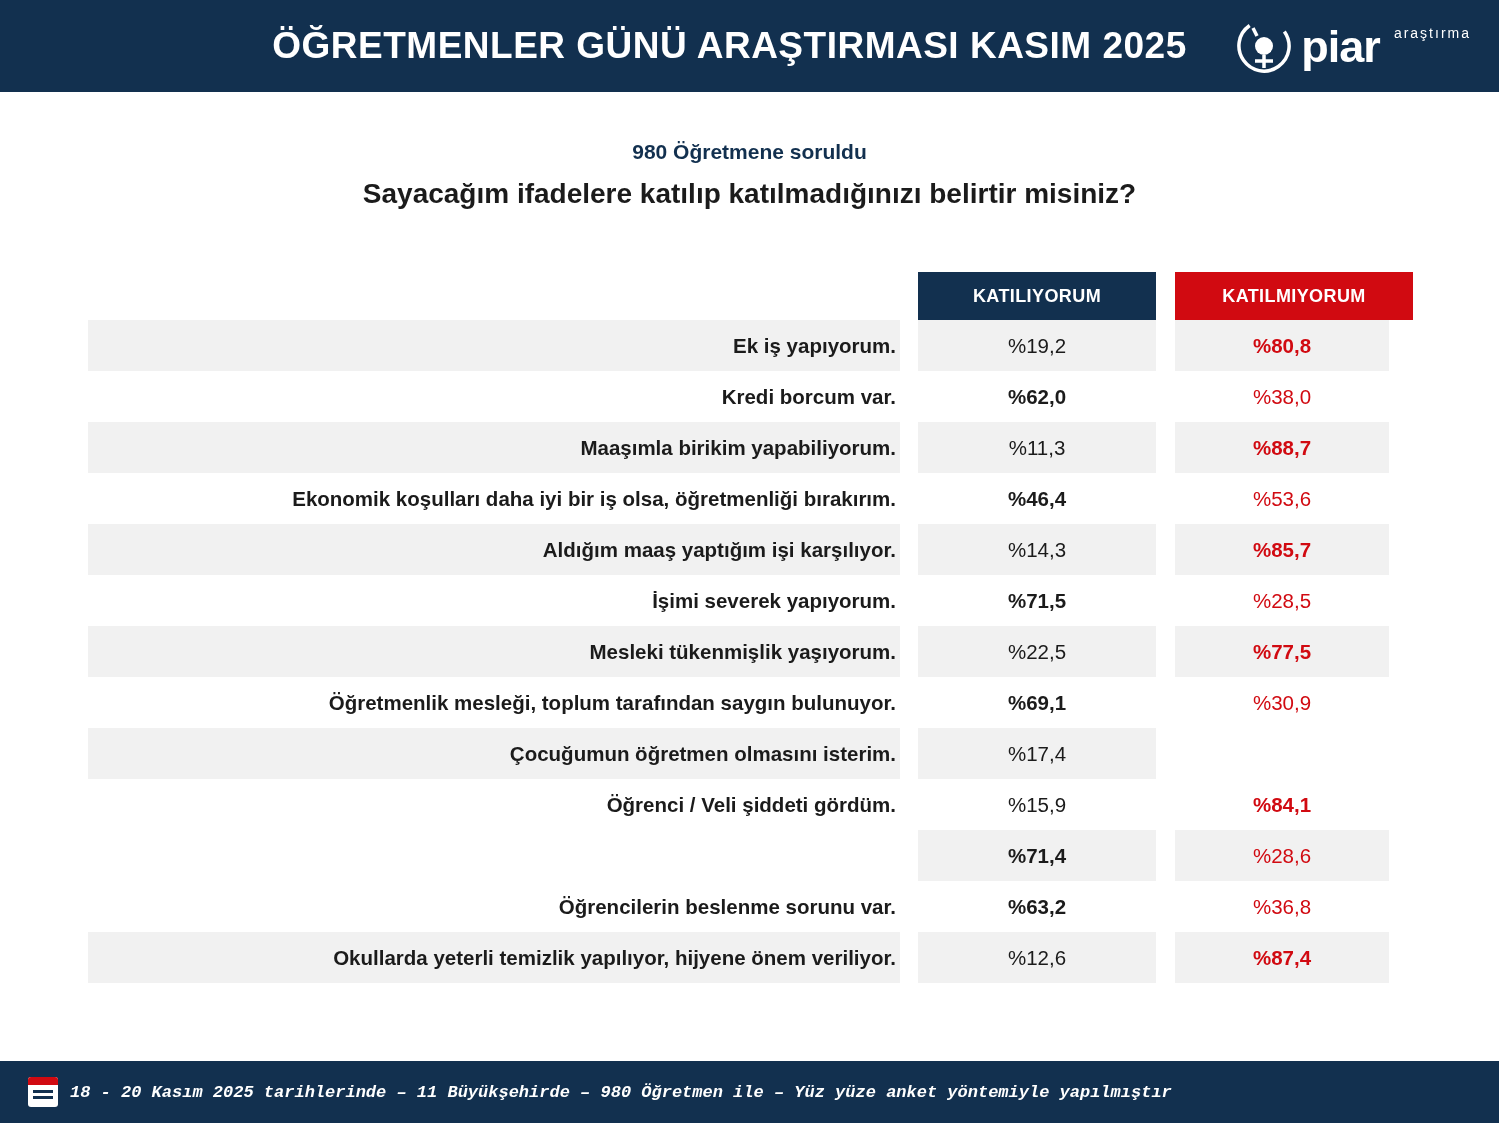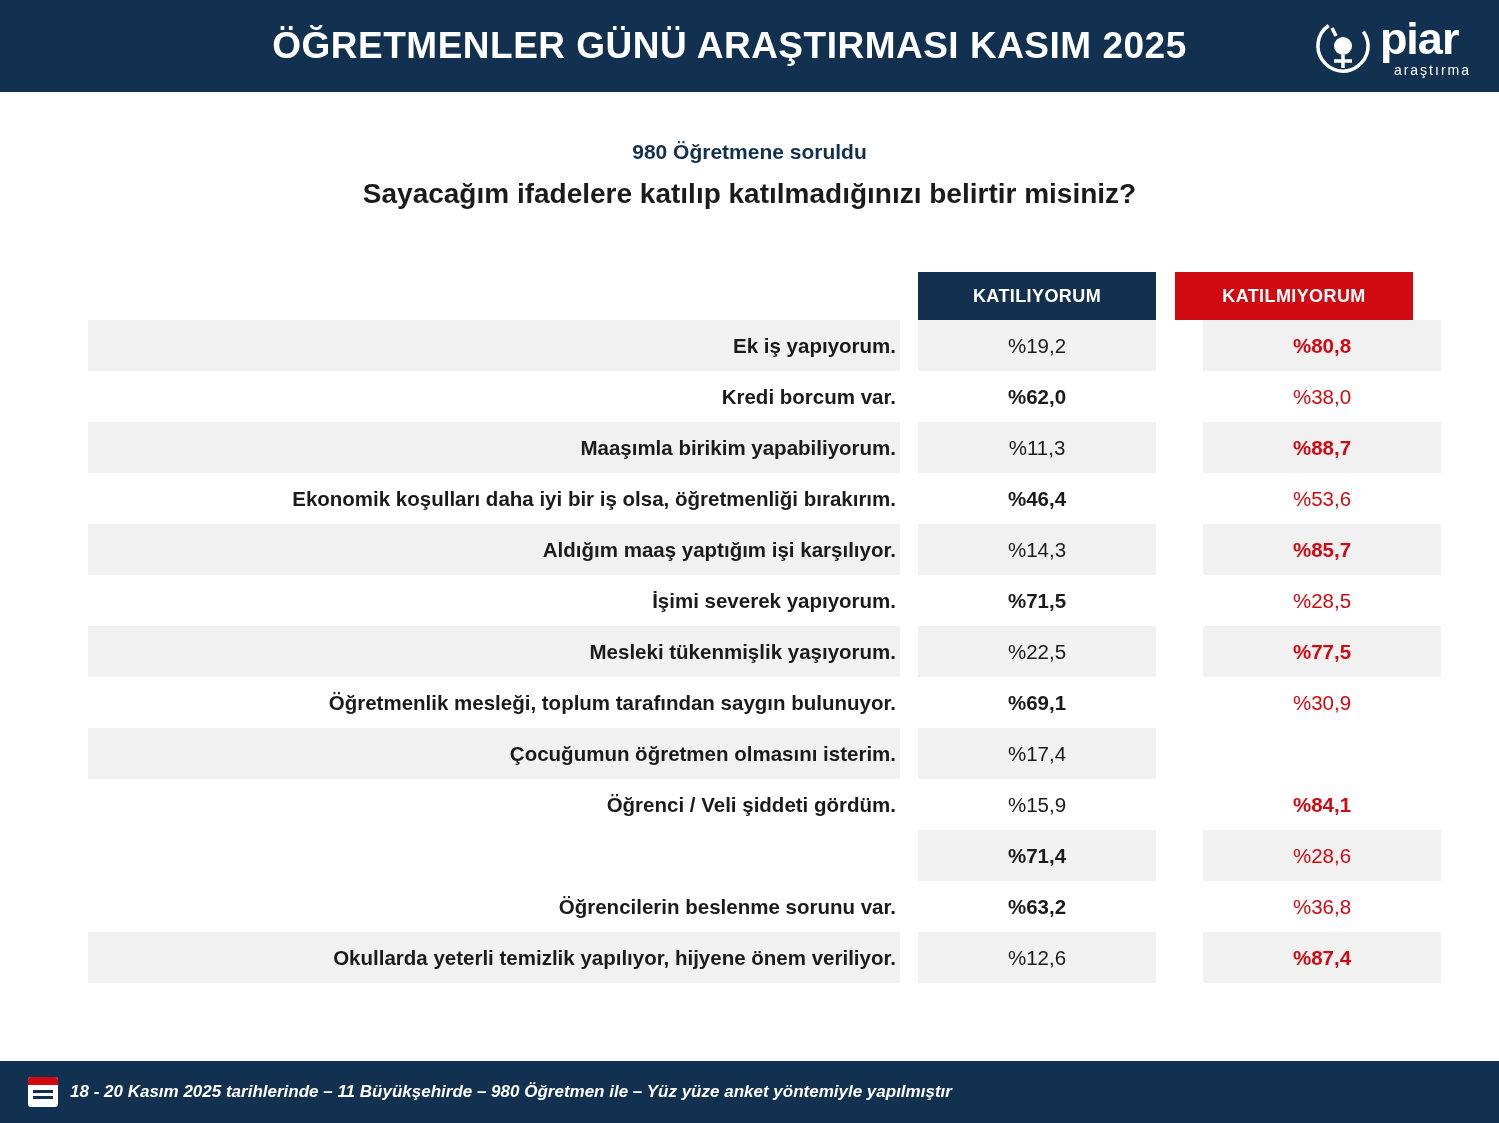--- a/index.html
+++ b/index.html
@@ -45,21 +45,21 @@
     align-items: center;
     height: 68px;
   }
   .logo-mark {
     width: 62px; height: 62px;
     position: relative;
     margin-right: 6px;
   }
   .logo-text-wrap {
     display: flex;
-    flex-direction: column;
+    flex-direction: row;
     align-items: flex-start;
     justify-content: center;
     line-height: 1;
   }
   .logo-text {
     color: #ffffff;
     font-size: 45px;
     font-weight: bold;
     letter-spacing: -1px;
   }
@@ -154,39 +154,39 @@
     font-size: 20.5px;
   }
   .row .val-cell.agree {
     left: 830px;
     width: 238px;
     background: #f1f1f1;
     color: #1b1b1b;
   }
   .row .val-cell.disagree {
     left: 1087px;
-    width: 238px;
+    width: 214px;
     background: #f1f1f1;
     color: #d10a11;
-    margin-left: 28px;
   }
   .row .val-cell.bold { font-weight: bold; }
   .row.alt .label-cell,
   .row.alt .val-cell { background: #ffffff; }
 
   
   .footer {
     position: absolute;
     bottom: 0; left: 0;
     width: 1499px;
     height: 62px;
     background: #12304f;
     display: flex;
     align-items: center;
     padding-left: 28px;
+    font-family: Liberation Mono, monospace;
   }
   .footer-icon {
     width: 30px; height: 30px;
     background: #ffffff;
     border-radius: 3px;
     position: relative;
     margin-right: 12px;
     flex: none;
   }
   .footer-icon::before {

